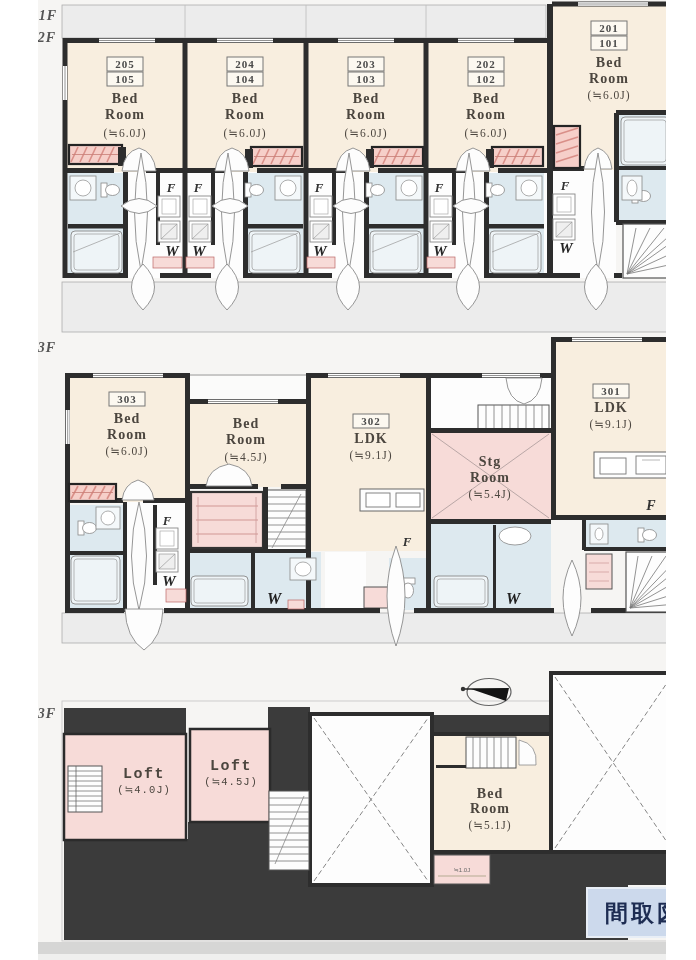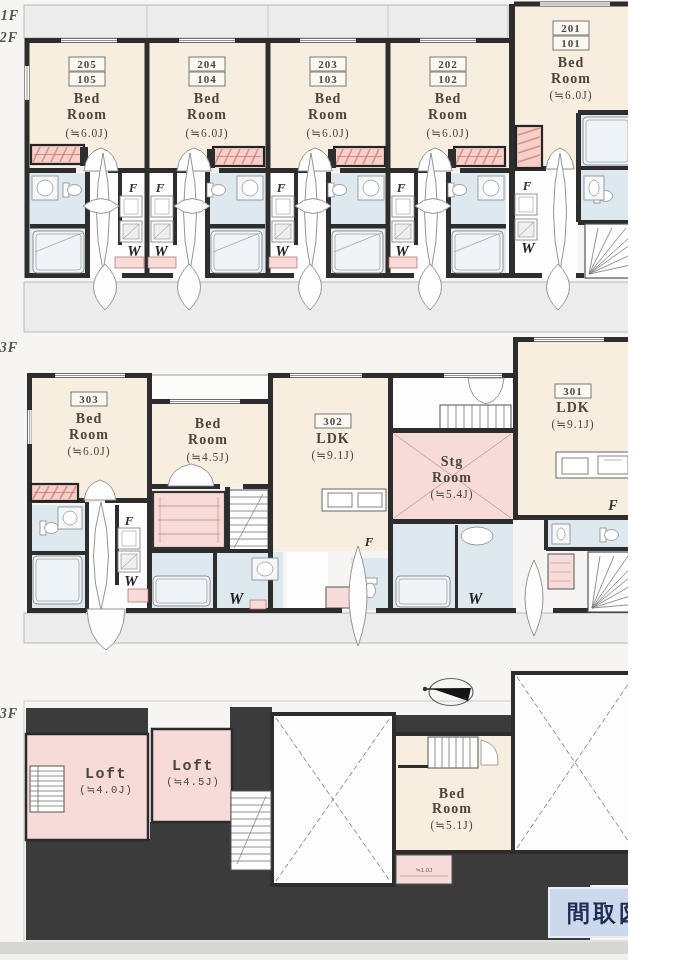--- a/index.html
+++ b/index.html
@@ -1,15 +1,15 @@
 <!DOCTYPE html>
 <html><head><meta charset="utf-8"><title>floorplan</title>
 <style>
 html,body{margin:0;padding:0;background:#fff;}
-#wrap{width:628px;height:960px;overflow:hidden;}
+#wrap{width:628px;height:960px;overflow:hidden;margin-left:38px;}
 </style></head>
 <body>
 <div id="wrap">
 <svg xmlns="http://www.w3.org/2000/svg" width="696" height="960" viewBox="0 0 696 960">
 
 <g>
         <rect x="0" y="0" width="696" height="960" fill="#f6f5f3"></rect>
       </g>
 
 <g>

